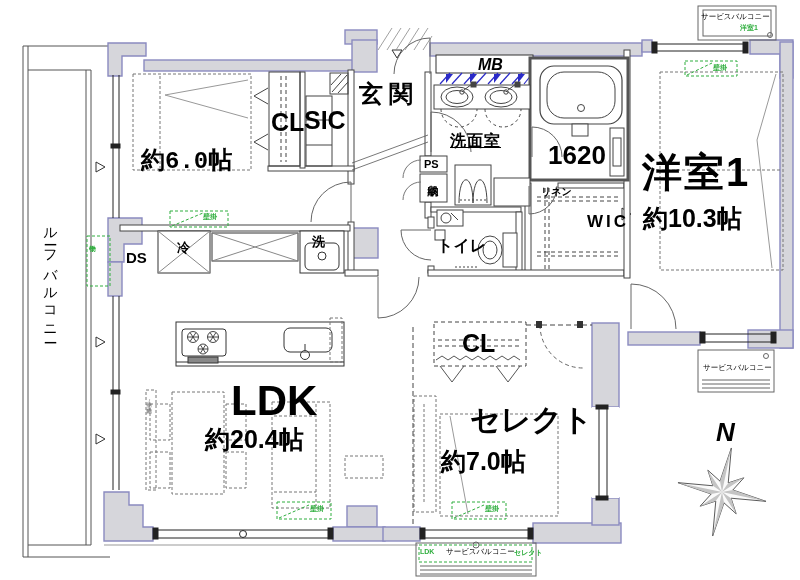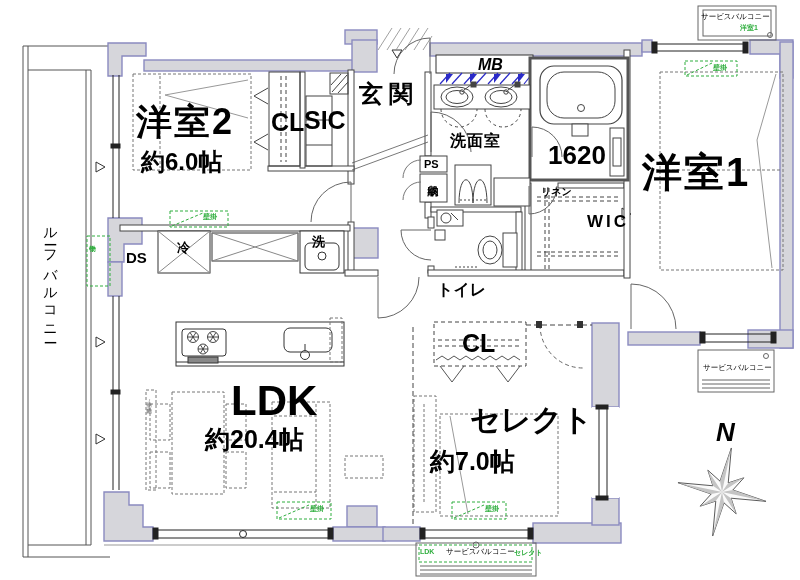--- a/index.html
+++ b/index.html
@@ -361,41 +361,41 @@
       <polygon points="722,537 726.2,502.2 722,492"></polygon>
       <polygon points="677,492 711.8,496.2 722,492"></polygon>
       <polygon points="740.4,473.6 726.2,481.8 722,492"></polygon>
       <polygon points="740.4,510.4 732.2,496.2 722,492"></polygon>
       <polygon points="703.6,510.4 717.8,502.2 722,492"></polygon>
       <polygon points="703.6,473.6 711.8,487.8 722,492"></polygon>
     </g>
   </g>
 </svg>
 
-<div class="lbl" style="left:136px;top:104px;font-size:36px;letter-spacing:2px;">洋室2</div>
-<div class="lbl" style="left:141px;top:150px;font-size:24px;">約6.0帖</div>
+<div class="lbl" style="left:141px;top:150px;font-size:24px;font-family:Liberation Mono, monospace;">約6.0帖</div>
 <div class="lbl" style="left:271px;top:110px;font-size:25px;">CL</div>
 <div class="lbl" style="left:304px;top:108px;font-size:25px;">SIC</div>
 <div class="lbl" style="left:359px;top:82px;font-size:24px;letter-spacing:6px;">玄関</div>
 <div class="lbl" style="left:478px;top:57px;font-size:16px;font-style:italic;">MB</div>
-<div class="lbl" style="left:450px;top:133px;font-size:16px;letter-spacing:1px;">洗面室</div>
+<div class="lbl" style="left:450px;top:133px;font-size:16px;letter-spacing:1px;text-decoration:underline;">洗面室</div>
 <div class="lbl" style="left:548px;top:142px;font-size:26px;">1620</div>
 <div class="lbl" style="left:424px;top:159px;font-size:11px;">PS</div>
 <div class="lbl vert" style="left:427px;top:176px;font-size:11px;">収納</div>
 <div class="lbl" style="left:498px;top:187px;font-size:10px;margin-left:43px;">リネン</div>
-<div class="lbl" style="left:437px;top:238px;font-size:16px;margin-top:44px;">トイレ</div>
+<div class="lbl" style="left:437px;top:238px;font-size:16px;">トイレ</div>
 <div class="lbl" style="left:587px;top:213px;font-size:17px;letter-spacing:3px;">WIC</div>
 <div class="lbl" style="left:642px;top:152px;font-size:40px;letter-spacing:2px;">洋室1</div>
+<div class="lbl" style="left:643px;top:206px;font-size:25px;">約10.3帖</div>
 <div class="lbl" style="left:126px;top:250px;font-size:15px;">DS</div>
 <div class="lbl" style="left:177px;top:241px;font-size:13px;">冷</div>
 <div class="lbl" style="left:312px;top:235px;font-size:13px;">洗</div>
 <div class="lbl" style="left:231px;top:380px;font-size:42px;font-weight:700;">LDK</div>
 <div class="lbl" style="left:205px;top:427px;font-size:25px;">約20.4帖</div>
 <div class="lbl" style="left:470px;top:405px;font-size:30px;font-weight:700;">セレクト</div>
-<div class="lbl" style="left:430px;top:449px;font-size:25px;">約7.0帖</div>
+<div class="lbl" style="left:441px;top:449px;font-size:25px;">約7.0帖</div>
 <div class="lbl" style="left:462px;top:331px;font-size:25px;">CL</div>
 <div class="lbl vert" style="left:44px;top:218px;font-size:14px;letter-spacing:3px;font-weight:400;">ルーフバルコニー</div>
 <div class="lbl" style="left:701px;top:13px;font-size:7.5px;font-weight:400;">サービスバルコニー</div>
 <div class="lbl green" style="left:740px;top:24px;font-size:7px;">洋室1</div>
 <div class="lbl" style="left:703px;top:364px;font-size:7.5px;font-weight:400;">サービスバルコニー</div>
 <div class="lbl" style="left:446px;top:548px;font-size:7.5px;font-weight:400;">サービスバルコニー</div>
 <div class="lbl green" style="left:420px;top:548px;font-size:7px;">LDK</div>
 <div class="lbl green" style="left:514px;top:549px;font-size:7px;">セレクト</div>
 <div class="lbl green" style="left:203px;top:213px;font-size:7px;">壁掛</div>
 <div class="lbl green" style="left:713px;top:64px;font-size:7px;">壁掛</div>

